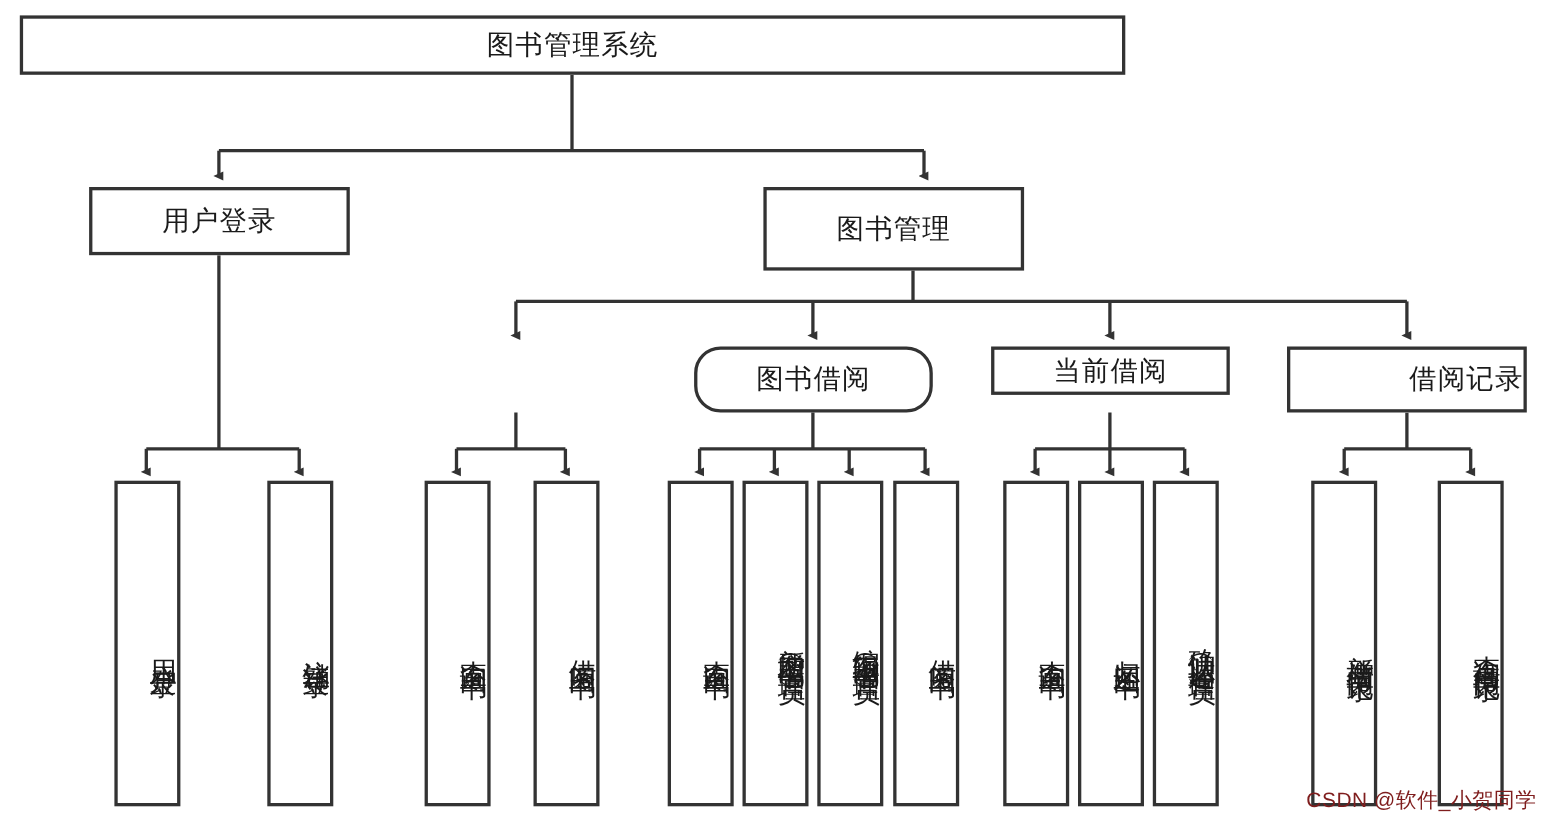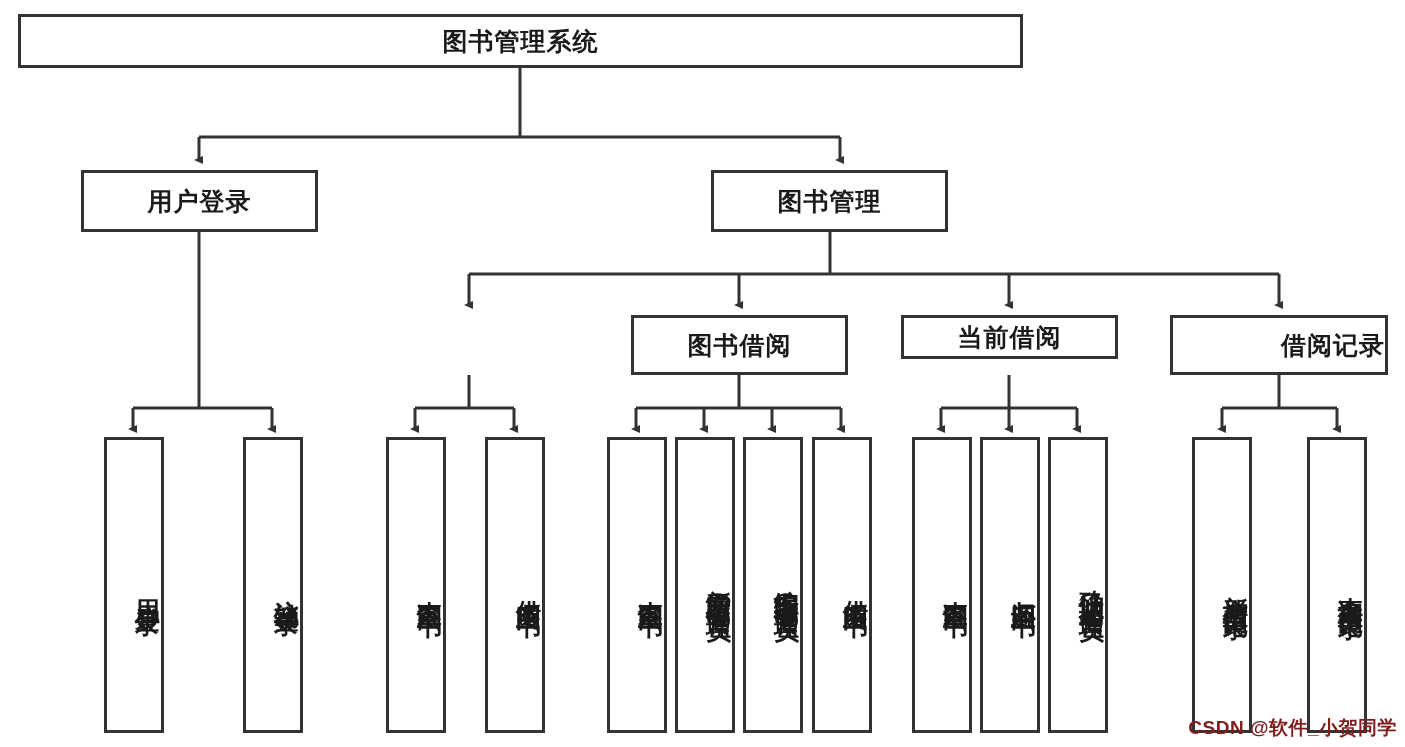--- a/index.html
+++ b/index.html
@@ -1,21 +1,21 @@
 <!DOCTYPE html>
 <html><head>
 <meta charset="utf-8">
 <style>
   html,body{margin:0;padding:0;}
   body{
     width:1405px;height:747px;background:#ffffff;
     font-family:"Liberation Sans","DejaVu Sans",sans-serif;
     overflow:hidden;position:relative;
   }
-  #canvas{position:absolute;left:0;top:0;width:1405px;height:747px;font-weight:bold;}
+  #canvas{position:absolute;left:0;top:0;width:1405px;height:747px;}
   svg.lines{position:absolute;left:0;top:0;width:1405px;height:747px;pointer-events:none;}
 
   .node{
     position:absolute;
     box-sizing:border-box;
     background:#ffffff;
     border:3px solid #333333;
     display:flex;align-items:center;justify-content:center;
     color:#1a1a1a;
   }
@@ -99,25 +99,25 @@
     </g>
   </svg>
 
   <div class="node h root" style="left:18px;top:14px;width:1005px;height:54px;">
     <span>图书管理系统</span>
   </div>
 
   <div class="node h" style="left:81px;top:170px;width:237px;height:62px;">
     <span>用户登录</span>
   </div>
-  <div class="node h" style="left:711px;top:170px;width:237px;height:62px;">
+  <div class="node h" style="left:694px;top:170px;width:237px;height:76px;">
     <span>图书管理</span>
   </div>
 
-  <div class="node h" style="left:631px;top:315px;width:217px;height:60px;">
+  <div class="node h" style="left:631px;top:315px;width:217px;height:60px;border-radius:24px;">
     <span>图书借阅</span>
   </div>
   <div class="node h" style="left:901px;top:315px;width:217px;height:44px;">
     <span>当前借阅</span>
   </div>
   <div class="node h" style="left:1170px;top:315px;width:218px;height:60px;justify-content:flex-end;">
     <span>借阅记录</span>
   </div>
 
   <div class="node v" style="left:104px;top:437px;width:60px;height:296px;">

